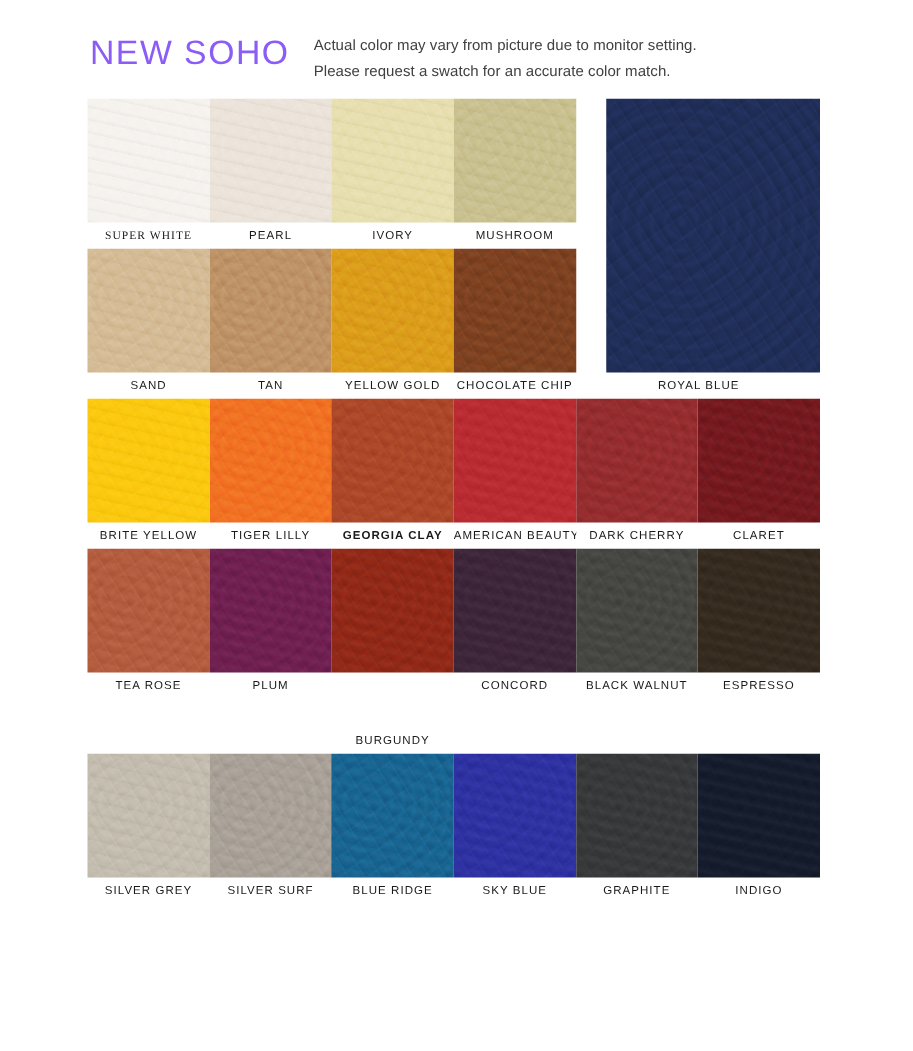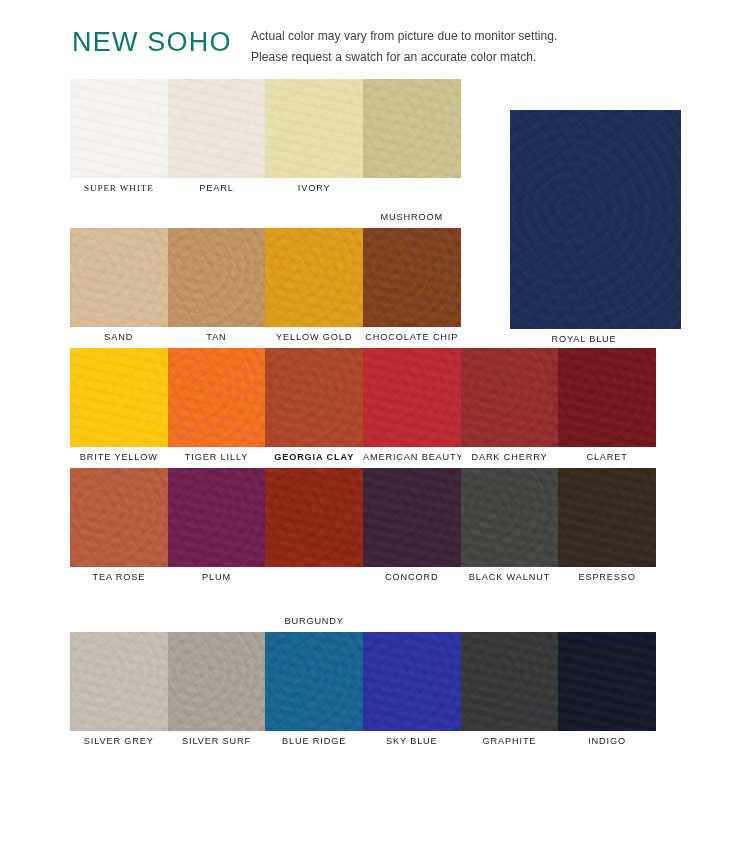--- a/index.html
+++ b/index.html
@@ -31,21 +31,21 @@
     height: 76px;
   }
   .brand-title {
     position: absolute;
     left: 72px;
     top: 27px;
     font-family: "Liberation Sans", sans-serif;
     font-size: 27px;
     font-weight: 300;
     letter-spacing: 1.2px;
-    color: #0f766e;
+    color: #8b5cf6;
     white-space: nowrap;
   }
   .disclaimer {
     position: absolute;
     left: 251px;
     top: 26px;
     width: 470px;
   }
   .disclaimer-line {
     font-family: "Liberation Sans", sans-serif;
@@ -131,24 +131,23 @@
     font-size: 9.2px;
     letter-spacing: 0.85px;
     color: #1a1a1a;
     white-space: nowrap;
     overflow: hidden;
   }
 
   
   .feature {
     position: absolute;
-    left: 510px;
+    left: 485px;
     top: 79px;
     width: 148px;
-    margin-top: 31px;
   }
   .feature-swatch {
     width: 171px;
     height: 219px;
     position: relative;
     overflow: hidden;
   }
   .feature-swatch::before {
     content: "";
     position: absolute;
@@ -205,21 +204,21 @@
         <div class="row-swatches">
           <div class="swatch" style="width: 97.6667px; background: rgb(246, 243, 239);"></div>
           <div class="swatch" style="width: 97.6667px; background: rgb(236, 228, 218);"></div>
           <div class="swatch" style="width: 97.6667px; background: rgb(231, 223, 174);"></div>
           <div class="swatch" style="width: 97.6667px; background: rgb(201, 192, 142);"></div>
         </div>
         <div class="row-labels">
           <div class="label-cell" style="width: 97.6667px; font-family: Liberation Serif, serif;">SUPER WHITE</div>
           <div class="label-cell" style="width: 97.6667px;">PEARL</div>
           <div class="label-cell" style="width: 97.6667px;">IVORY</div>
-          <div class="label-cell" style="width: 97.6667px; margin-top: 29px;">MUSHROOM</div>
+          <div class="label-cell" style="width: 97.6667px;">MUSHROOM</div>
         </div>
       </div>
       <div class="row">
         <div class="row-swatches">
           <div class="swatch" style="width: 97.6667px; background: rgb(213, 187, 148);"></div>
           <div class="swatch" style="width: 97.6667px; background: rgb(189, 145, 100);"></div>
           <div class="swatch" style="width: 97.6667px; background: rgb(220, 155, 24);"></div>
           <div class="swatch" style="width: 97.6667px; background: rgb(123, 63, 30);"></div>
         </div>
         <div class="row-labels">

